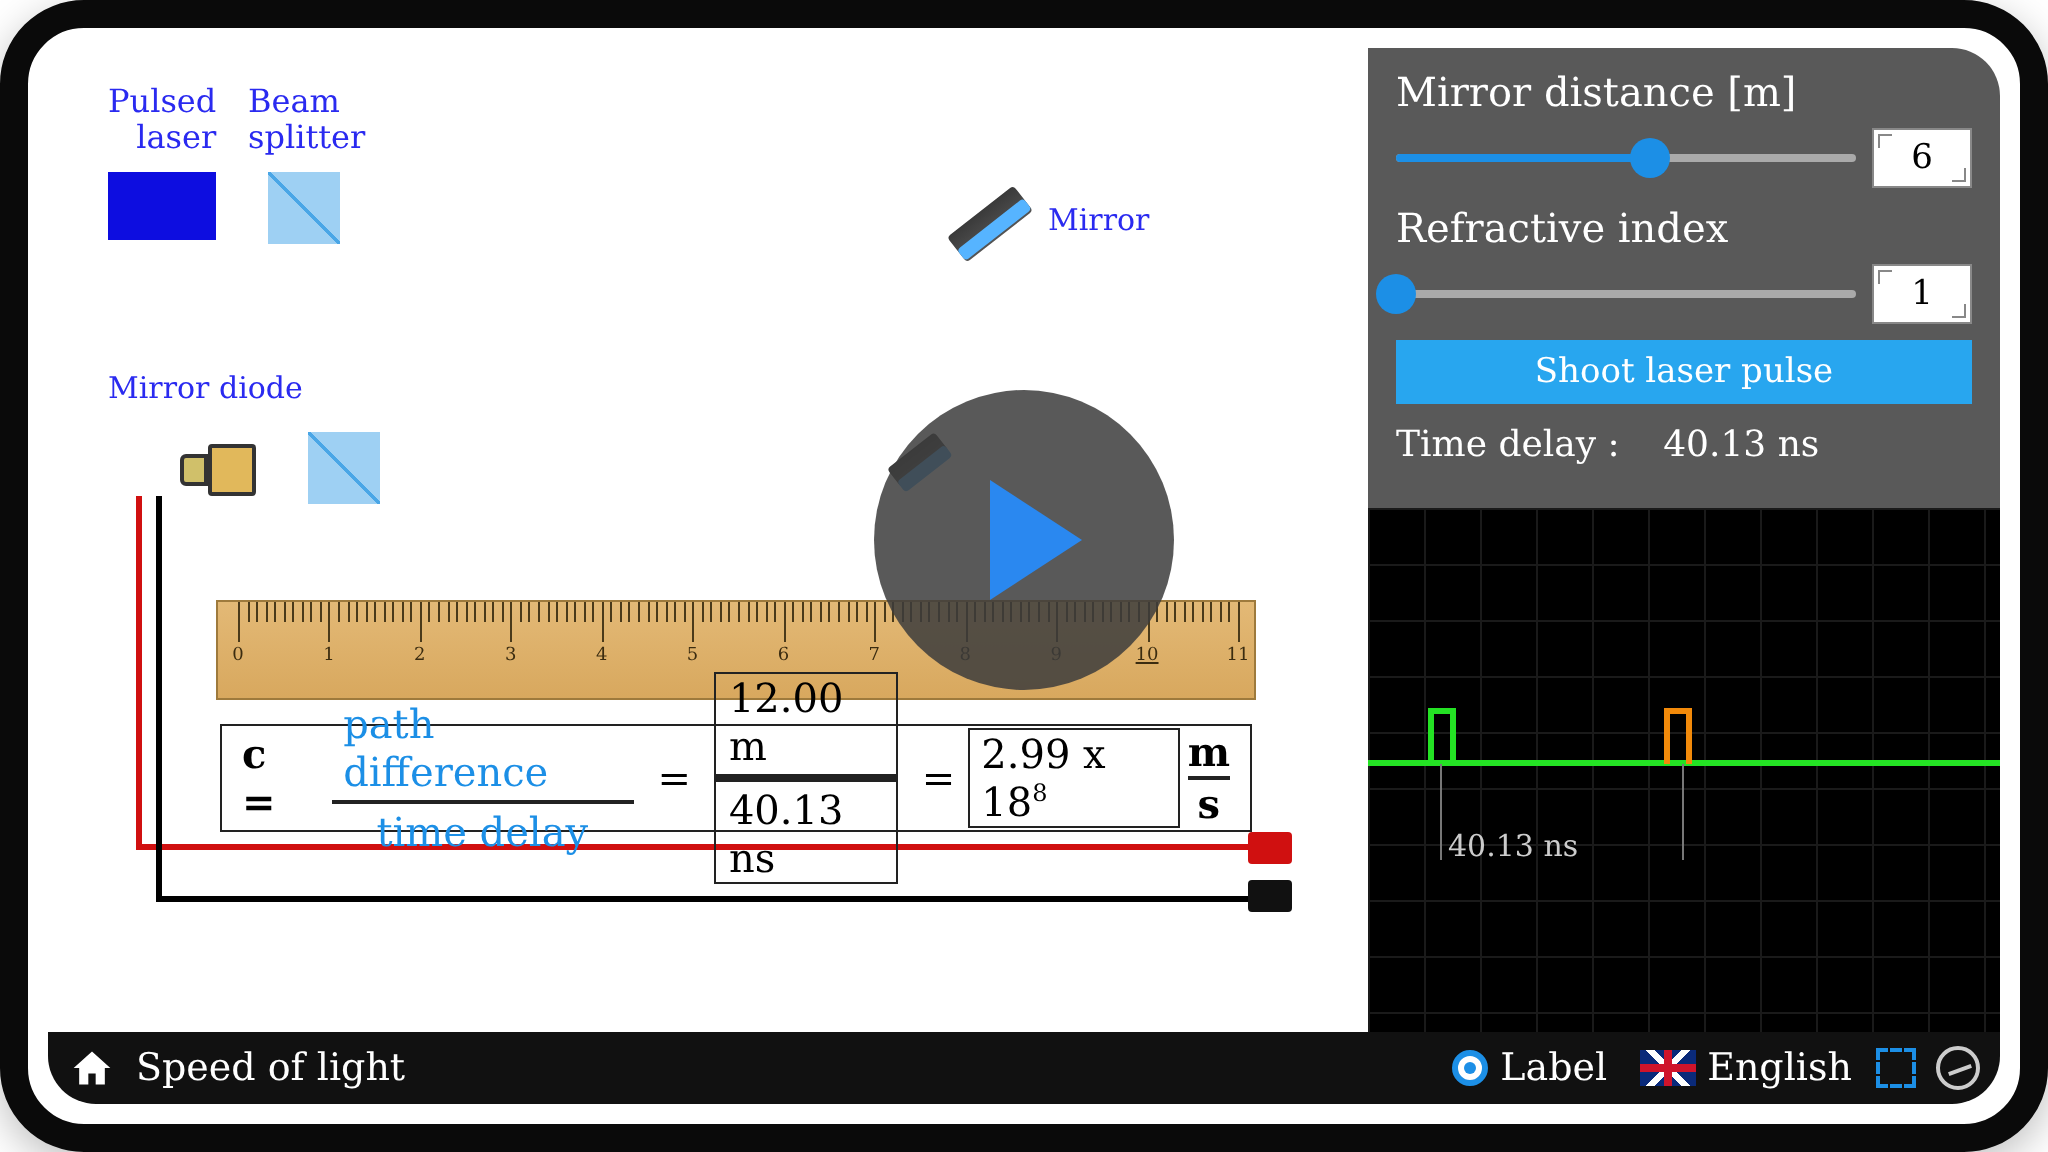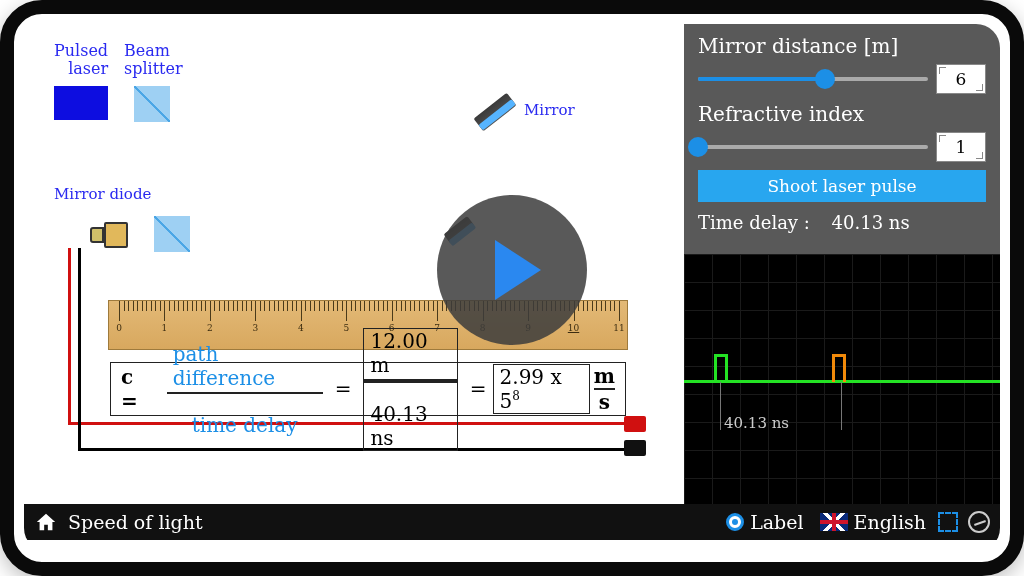--- a/index.html
+++ b/index.html
@@ -52,21 +52,21 @@
   
   .formula {
     position: absolute; left: 86px; top: 338px; width: 516px; height: 54px;
     border: 1px solid #222; background: #fff; display: flex; align-items: center;
     font-family: "DejaVu Serif", Georgia, serif; font-size: 20px; padding: 4px 10px;
   }
   .formula .c { font-weight: bold; margin-right: 6px; }
   .formula .frac { display: inline-flex; flex-direction: column; align-items: center; margin: 0 6px; }
   .formula .frac .top { padding: 0 6px 2px; }
   .formula .frac .bar { width: 100%; border-top: 2px solid #222; }
-  .formula .frac .bot { padding: 19px 6px 0; }
+  .formula .frac .bot { padding: 2px 6px 0; }
   .formula .blue { color: #1c8fe6; font-weight: normal; }
   .formula .numcell { border: 1px solid #222; padding: 0 6px; }
   .formula .sup { font-size: 12px; vertical-align: super; }
   .formula .units { display:inline-flex; flex-direction:column; align-items:center; margin-left:4px; }
   .formula .units .bar { width:100%; border-top:2px solid #222; }
   
   .panel { position: absolute; right: 0; top: 0; width: 316px; height: 230px; background: #595959; color: #fff; padding: 10px 14px; font-family: "DejaVu Serif", Georgia, serif; }
   .panel h3 { font-size: 20px; font-weight: normal; margin-bottom: 6px; }
   .panel .row { display: flex; align-items: center; gap: 8px; margin-bottom: 8px; }
   .slider { position: relative; flex: 1; height: 20px; }
@@ -90,21 +90,21 @@
   .trace-green { position:absolute; left:0; right:0; top:126px; height:3px; background:#24e224; }
   .pulse { position:absolute; top:100px; width:14px; height:28px; border:3px solid; border-bottom:none; }
   .pulse-1 { left:30px; border-color:#24e224; }
   .pulse-2 { left:148px; border-color:#f28a0a; }
   .gate { position:absolute; top:128px; height:48px; border-left:1px solid #777; border-right:1px solid #777; left:36px; width:122px; }
   .gate-lbl { position:absolute; top:160px; left:40px; color:#ccc; font-size:15px; }
   
   .play { position:absolute; left:50%; top:50%; width:150px; height:150px; margin:-75px 0 0 -75px; background:rgba(60,60,60,.85); border-radius:50%; display:flex; align-items:center; justify-content:center; cursor:pointer; }
   .play .tri { width:0; height:0; border-left:46px solid #2a88f0; border-top:30px solid transparent; border-bottom:30px solid transparent; margin-left:12px; }
   
-  .bbar { position:absolute; left:0; right:0; bottom:12px; height:36px; background:#111; color:#fff; display:flex; align-items:center; padding:16px 10px; font-family:"DejaVu Serif",Georgia,serif; font-size:19px; }
+  .bbar { position:absolute; left:0; right:0; bottom:0; height:36px; background:#111; color:#fff; display:flex; align-items:center; padding:16px 10px; font-family:"DejaVu Serif",Georgia,serif; font-size:19px; }
   .bbar .home { width:24px; height:22px; margin-right:10px; cursor:pointer; }
   .bbar .spacer { flex:1; }
   .bbar .labelchk { display:flex; align-items:center; gap:6px; cursor:pointer; margin-right:16px; }
   .bbar .radio { width:18px; height:18px; border:3px solid #1c8fe6; border-radius:50%; background:#fff; position:relative; }
   .bbar .radio::after { content:""; position:absolute; inset:3px; background:#1c8fe6; border-radius:50%; }
   .bbar .lang { display:flex; align-items:center; gap:6px; cursor:pointer; margin-right:12px; }
   .flag { width:28px; height:18px; background:#0a2a7a; position:relative; overflow:hidden; }
   .flag::before { content:""; position:absolute; inset:0; background:
     linear-gradient(#cf142b,#cf142b) center/100% 4px no-repeat,
     linear-gradient(#cf142b,#cf142b) center/4px 100% no-repeat,
@@ -290,21 +290,21 @@
             <span class="bot blue">time delay</span>
           </span>
           <span style="margin:0 6px;">=</span>
           <span class="frac">
             <span class="top numcell">12.00 m</span>
             <span class="bar"></span>
             <span class="bot numcell">40.13 ns</span>
           </span>
           <span style="margin:0 6px;">=</span>
           <span class="numcell">
-            <span>2.99 x 5</span><span class="sup">8</span>
+            <span>2.99 x 18</span><span class="sup">8</span>
           </span>
           <span class="units">
             <span style="font-weight:bold;">m</span>
             <span class="bar"></span>
             <span style="font-weight:bold;">s</span>
           </span>
         </div>
       </div>
 
       <div class="panel">

